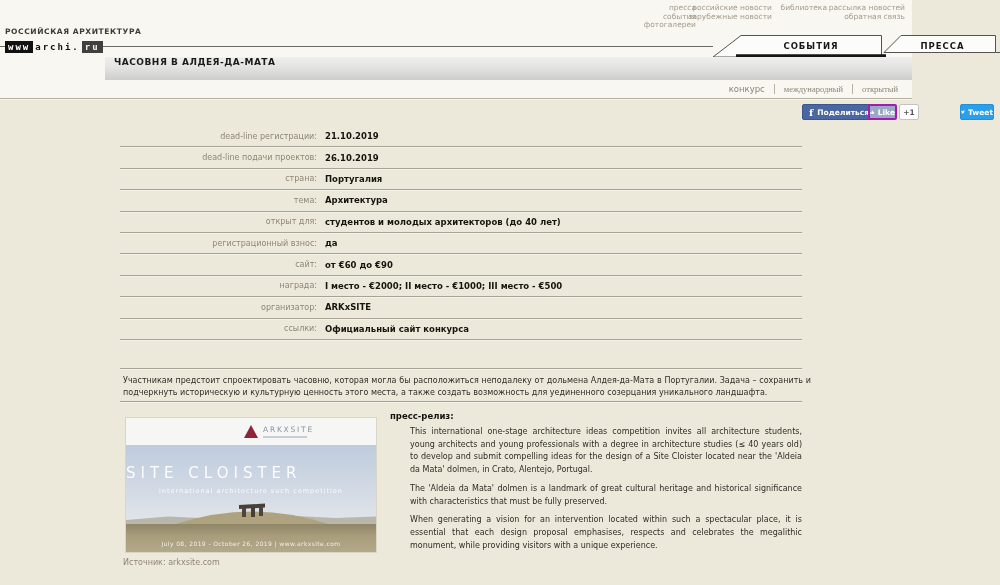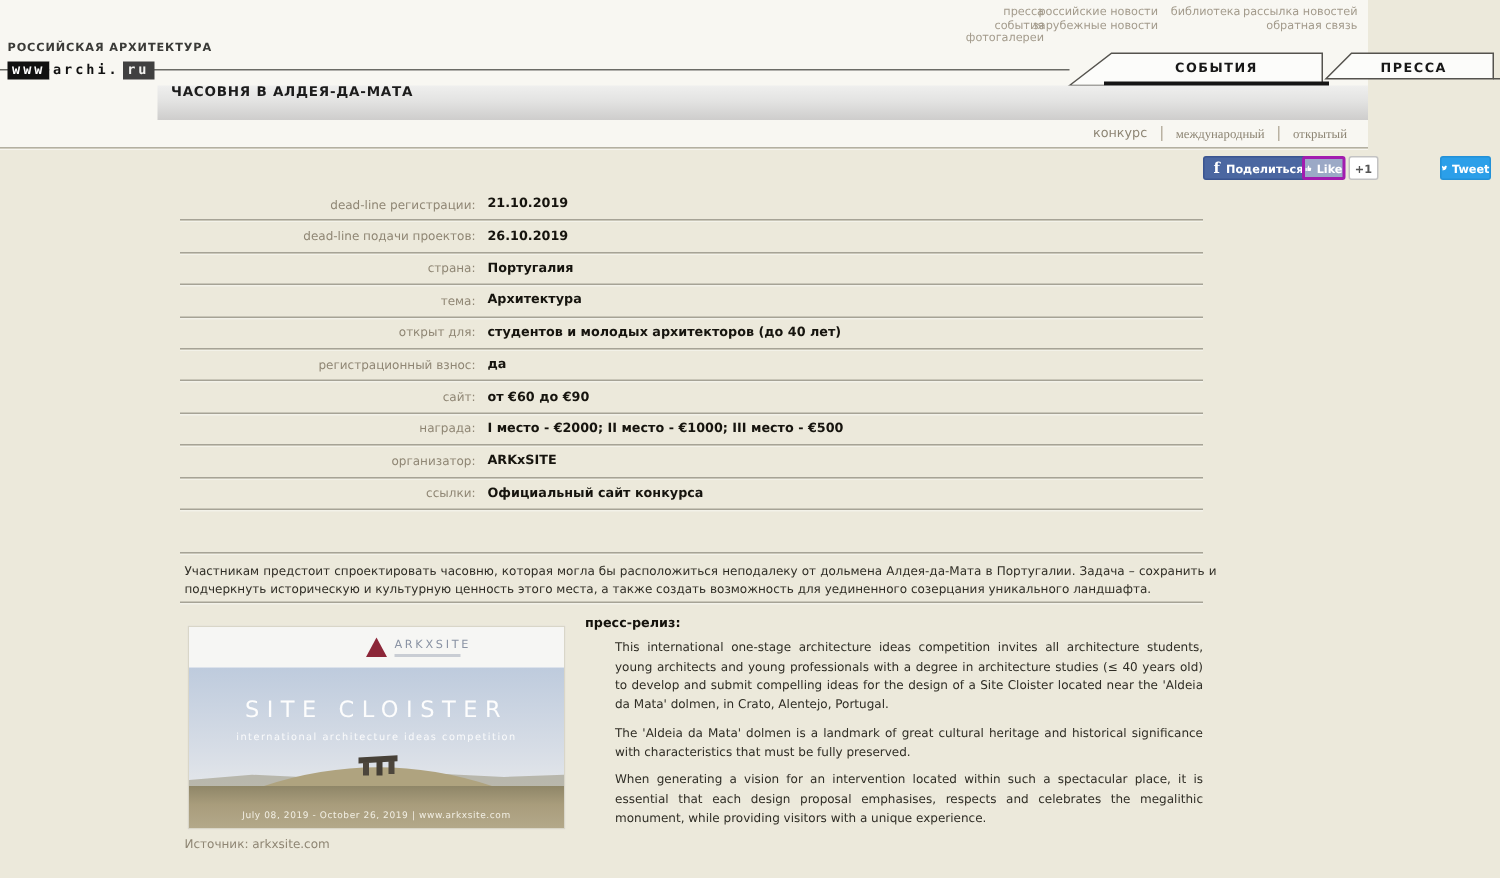--- a/index.html
+++ b/index.html
@@ -69,21 +69,21 @@
 
   
   .poster { position:absolute; left:125px; top:417px; width:252px; height:136px; border:1px solid #d9d6c8; background:#fff; overflow:hidden; }
   .p-top { position:absolute; top:0; left:0; right:0; height:27px; background:#f6f6f4; display:flex; align-items:center; justify-content:center; }
   .arkx { display:flex; align-items:center; gap:5px; transform:translateX(28px); }
   .arkx-tri { width:0; height:0; border-left:7px solid transparent; border-right:7px solid transparent; border-bottom:13px solid #8c2638; }
   .arkx-text { display:flex; flex-direction:column; }
   .arkx-brand { font-size:7.5px; letter-spacing:1.8px; color:#8a93a4; }
   .arkx-bar { margin-top:2px; height:2px; width:44px; background:#c9cdd4; }
   .p-sky { position:absolute; top:27px; left:0; right:0; bottom:28px; background:linear-gradient(180deg,#becbdd 0%,#d7dde6 70%,#e3e6ea 100%); }
-  .p-title { position:absolute; top:46px; left:0; right:0; text-align:center; color:#fdfdfd; font-size:15px; letter-spacing:5px; font-weight:normal; }
+  .p-title { position:absolute; top:46px; left:0; right:0; color:#fdfdfd; font-size:15px; letter-spacing:5px; font-weight:normal; }
   .p-sub { position:absolute; top:69px; left:0; right:0; text-align:center; color:rgba(255,255,255,.88); font-size:6.5px; letter-spacing:1px; }
   .p-scene { position:absolute; bottom:28px; left:0; width:252px; height:28px; }
   .p-ground { position:absolute; bottom:0; left:0; right:0; height:28px; background:linear-gradient(180deg,#8f8668 0%,#a99d7c 45%,#b3a88a 100%); }
   .p-caption { position:absolute; bottom:5px; left:0; right:0; text-align:center; color:#f2efe4; font-size:6px; letter-spacing:.4px; }
 </style>
 </head>
 <body>
 
 <div class="page">
 
@@ -229,21 +229,21 @@
       <div class="arkx">
         <div class="arkx-tri"></div>
         <div class="arkx-text">
           <span class="arkx-brand">ARKXSITE</span>
           <span class="arkx-bar"></span>
         </div>
       </div>
     </div>
     <div class="p-sky"></div>
     <div class="p-title">SITE CLOISTER</div>
-    <div class="p-sub">international architecture ideas competition</div>
+    <div class="p-sub">international architecture such competition</div>
     <svg class="p-scene" viewBox="0 0 252 28" preserveAspectRatio="none">
       <path d="M0 24 L42 20.5 L95 23 L160 19.5 L210 22 L252 20.5 L252 28 L0 28 Z" fill="#98917a" opacity="0.55"></path>
       <path d="M50 28 Q126 3 202 28 Z" fill="#afa37f"></path>
       <path d="M113 9 L139 7.5 L139 11.5 L113 13 Z" fill="#474138"></path>
       <rect x="116" y="12" width="4" height="9" fill="#4d463c"></rect>
       <rect x="125" y="11" width="4" height="10" fill="#443e35"></rect>
       <rect x="133" y="11" width="4" height="9" fill="#4d463c"></rect>
     </svg>
     <div class="p-ground"></div>
     <div class="p-caption">July 08, 2019 - October 26, 2019 | www.arkxsite.com</div>

